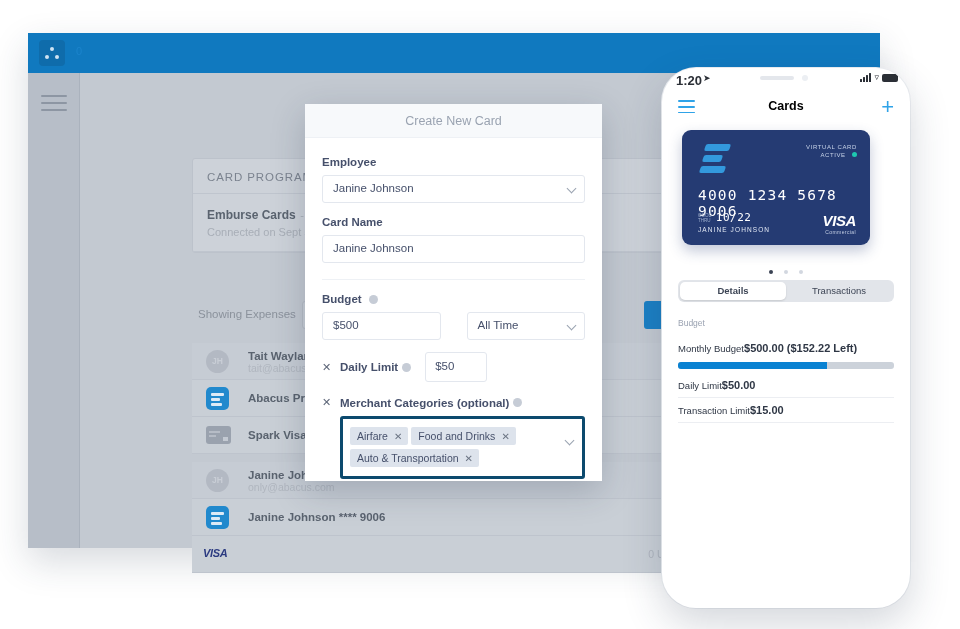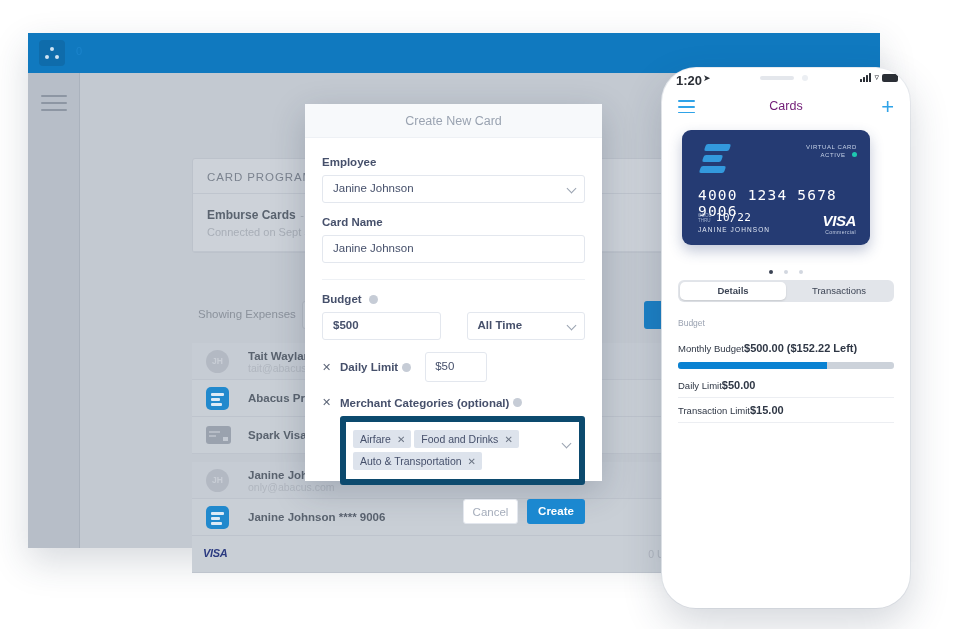--- a/index.html
+++ b/index.html
@@ -127,32 +127,32 @@
   .chev {
     position:absolute; right:9px; top:9px; width:7px; height:7px;
     border-right:1.4px solid #9aa3b1; border-bottom:1.4px solid #9aa3b1;
     transform:rotate(45deg);
   }
   .divider { height:1px; background:#eef1f5; margin:16px 0 13px; }
   .info-dot {
     display:inline-block; width:9px; height:9px; border-radius:50%;
     background:#c6ccd6; vertical-align:middle; margin-left:4px;
   }
-  .budget-row { display:flex; gap:26px;font-weight:bold; }
+  .budget-row { display:flex; gap:26px; }
   .budget-row .field-box { flex:1; }
   .limit-row { display:flex; align-items:center; margin-top:12px; }
   .x-mark { font-size:11px; color:#5d6678; width:18px; }
   .limit-label { font-size:11.5px; font-weight:bold; color:#46506b; }
   .limit-input {
     width:62px; height:30px; border:1px solid #e3e7ee; border-radius:3px;
     font-size:11.5px; color:#46506b; padding:7px 9px; margin-left:14px; background:#fff;
   }
   #mc-header { display:flex; align-items:center; margin-top:14px; }
   #mc-box {
-    margin-left:18px; margin-top:7px; border:6px solid #0c4a6e; border-radius:3px;
+    margin-left:18px; margin-top:7px; border:3px solid #0c4a6e; border-radius:3px;
     padding:6px 7px 7px; position:relative; min-height:46px;
   }
   .chip {
     display:inline-block; background:#dde3ec; border-radius:2px;
     font-size:10.5px; color:#46506b; padding:3px 6px 3px 7px; margin:2px 3px 2px 0;
   }
   .chip .cx { color:#6b7483; margin-left:6px; font-size:10px; }
   #modal-actions { display:flex; justify-content:flex-end; gap:9px; padding:14px 17px 0; }
   #cancel-btn {
     width:55px; height:25px; border:1px solid #e3e7ee; border-radius:3px;
@@ -184,21 +184,21 @@
   .bars { display:flex; align-items:flex-end; gap:1px; }
   .bars i { display:block; width:2px; background:#2b2f36; border-radius:.5px; }
   .bars i:nth-child(1){height:3px} .bars i:nth-child(2){height:5px}
   .bars i:nth-child(3){height:7px} .bars i:nth-child(4){height:9px}
   .wifi { font-size:9px; color:#2b2f36; line-height:9px; }
   .batt { width:16px; height:8px; background:#2b2f36; border-radius:2px; }
 
   #phone-nav { position:absolute; top:26px; left:0; width:100%; height:30px; }
   #nav-menu { position:absolute; left:16px; top:6px; width:17px; }
   #nav-menu span { display:block; height:1.8px; background:#2fa3e8; margin-bottom:4px; border-radius:1px; }
-  #nav-title { text-align:center; font-size:12.5px; font-weight:normal; color:#701a75; line-height:24px; }
+  #nav-title { text-align:center; font-size:12.5px; font-weight:bold; color:#000000; line-height:24px; }
   #nav-plus { position:absolute; right:16px; top:2px; font-size:22px; color:#2fa3e8; font-weight:300; line-height:22px; }
 
   #credit-card {
     position:absolute; left:20px; top:62px; width:188px; height:115px;
     background:#253b73; border-radius:9px;
     box-shadow:0 6px 14px rgba(37,59,115,.28);
   }
   #cc-logo { position:absolute; left:18px; top:14px; }
   #cc-logo i { display:block; background:#3399dd; height:7px; border-radius:2px; margin-bottom:4px; transform:skewX(-18deg); }
   #cc-logo i:nth-child(1){ width:25px; margin-left:5px;}
@@ -376,24 +376,20 @@
         <span class="x-mark">✕</span>
         <span class="limit-label">Merchant Categories (optional)</span>
         <span class="info-dot"></span>
       </div>
 
       <div id="mc-box">
         <span class="chev" style="top:18px;"></span>
       <span class="chip"><span>Airfare</span><span class="cx">✕</span></span><span class="chip"><span>Food and Drinks</span><span class="cx">✕</span></span><span class="chip"><span>Auto &amp; Transportation</span><span class="cx">✕</span></span></div>
     </div>
 
-    <div id="modal-actions">
-      <div id="cancel-btn">Cancel</div>
-      <div id="create-btn">Create</div>
-    </div>
   </div>
 
   <div id="phone">
     <div id="notch">
       <span class="speaker"></span>
       <span class="cam"></span>
     </div>
 
     <div id="statusbar">
       <span id="status-time">1:20</span>

